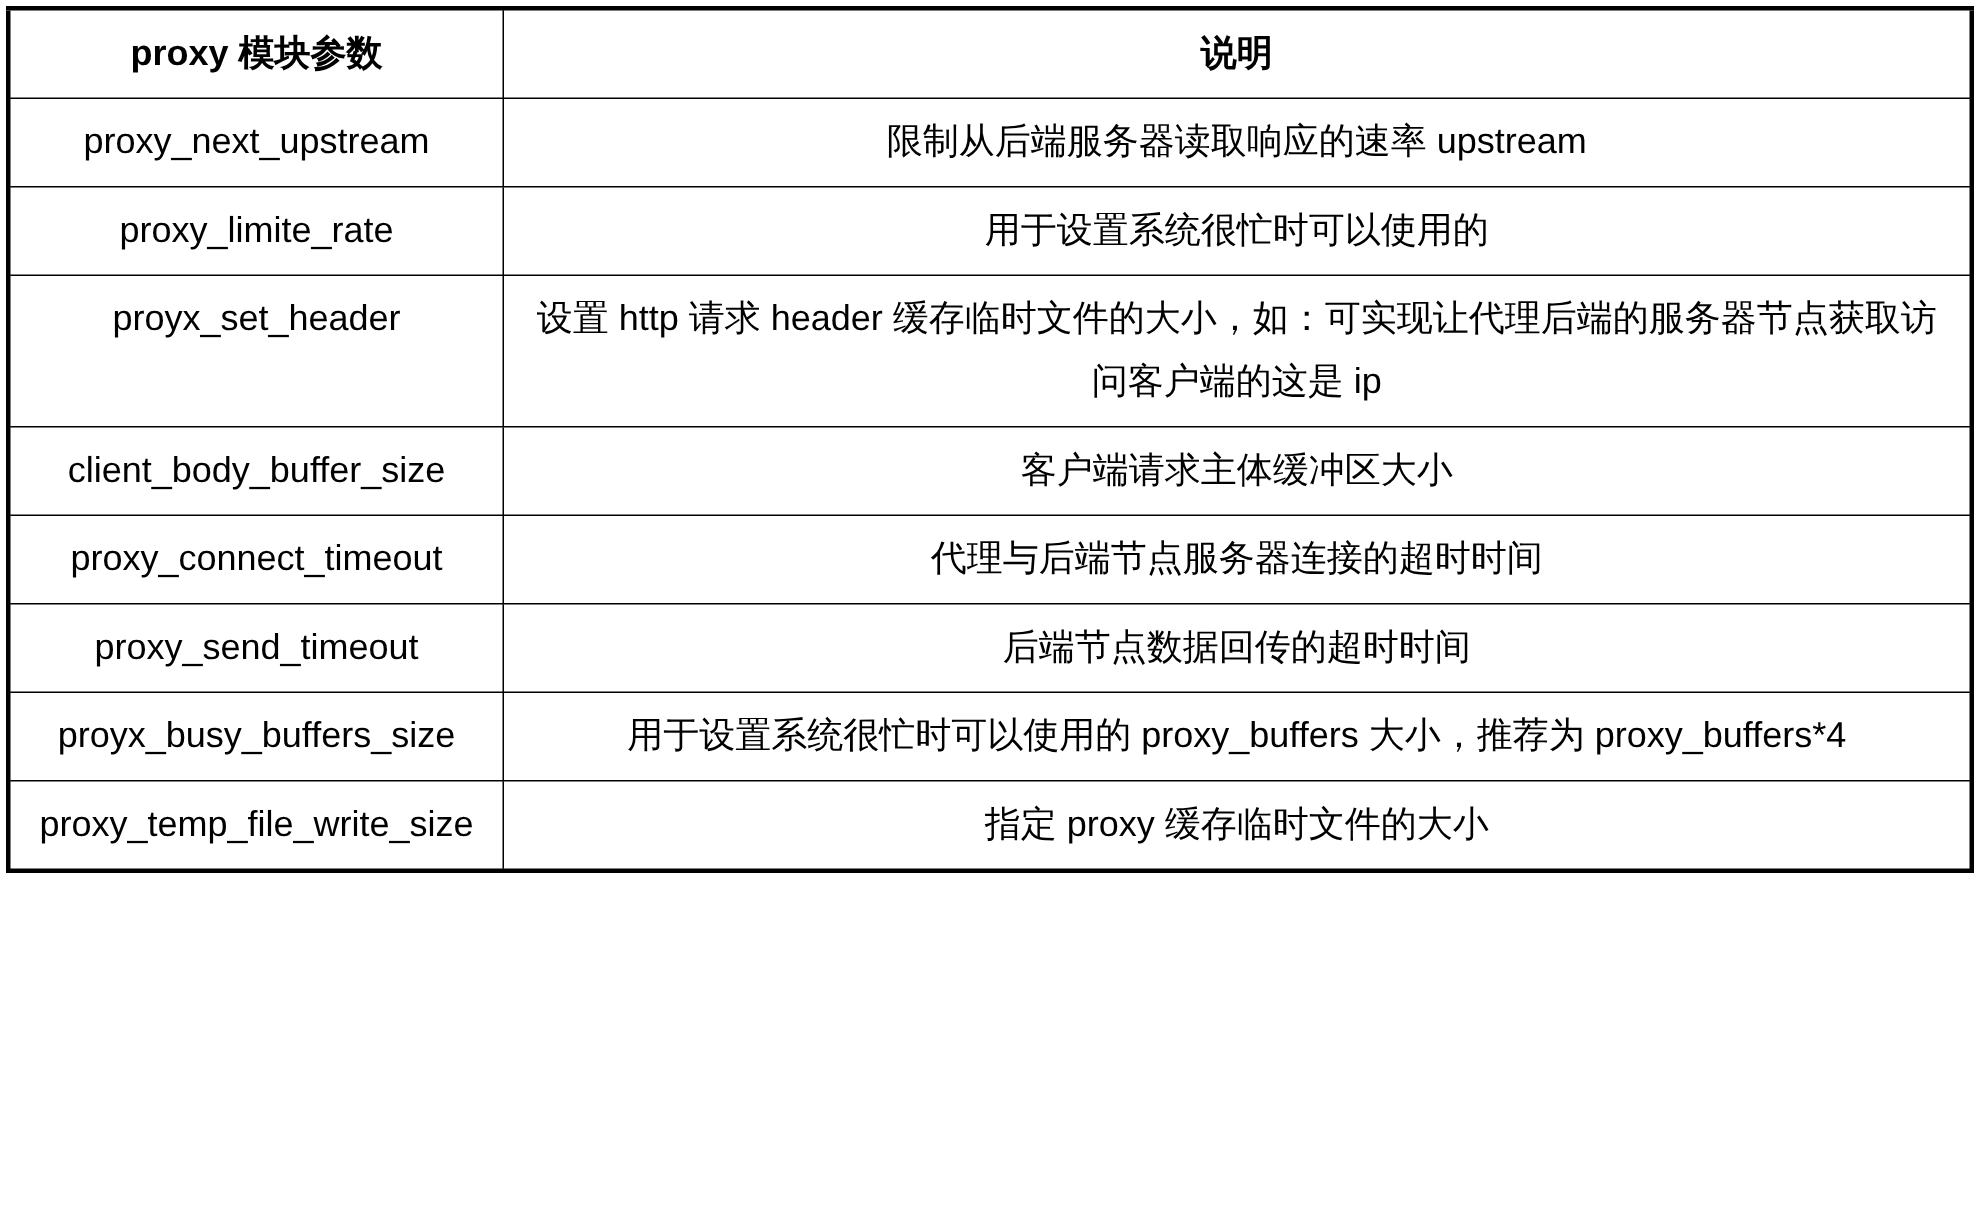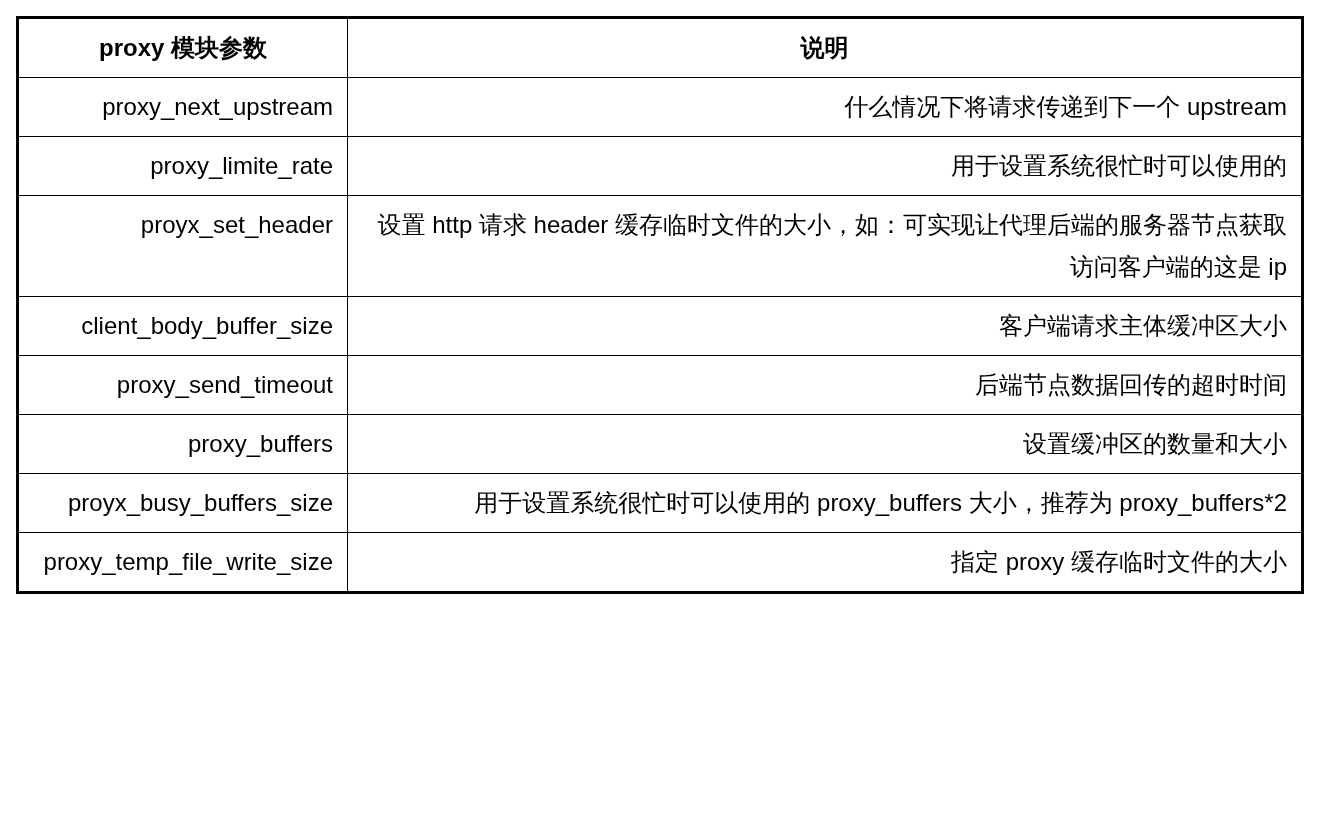--- a/index.html
+++ b/index.html
@@ -1,37 +1,37 @@
 <!DOCTYPE html>
 <html><head>
   <meta charset="utf-8">
   <style>
     * {
       margin: 0;
-      padding: 12px;
+      padding: 0;
       box-sizing: border-box;
     }
     body {
       font-family: "Microsoft YaHei", "SimSun", Arial, sans-serif;
       background: #ffffff;
       padding: 4px;
     }
     table {
       border-collapse: collapse;
       width: 100%;
       max-width: 1312px;
       border: 3px solid #000;
     }
     th, td {
       border: 1px solid #000;
       padding: 8px 14px;
       font-size: 24px;
       line-height: 1.75;
       vertical-align: top;
-      text-align: right;
+      text-align: center;
     }
     th {
       font-weight: bold;
       text-align: center;
       border-bottom: 1px solid #000;
     }
     thead tr {
       border-top: 3px solid #000;
     }
     col.param-col {
@@ -51,44 +51,44 @@
   </colgroup>
   <thead>
     <tr>
       <th>proxy 模块参数</th>
       <th>说明</th>
     </tr>
   </thead>
   <tbody>
     <tr>
       <td>proxy_next_upstream</td>
-      <td>什么情况下将请求传递到下一个 upstream</td>
+      <td>限制从后端服务器读取响应的速率 upstream</td>
     </tr>
     <tr>
       <td>proxy_limite_rate</td>
       <td>用于设置系统很忙时可以使用的</td>
     </tr>
     <tr>
       <td>proyx_set_header</td>
       <td>设置 http 请求 header 缓存临时文件的大小，如：可实现让代理后端的服务器节点获取访问客户端的这是 ip</td>
     </tr>
     <tr>
       <td>client_body_buffer_size</td>
       <td>客户端请求主体缓冲区大小</td>
     </tr>
     <tr>
+      <td>proxy_connect_timeout</td>
+      <td>代理与后端节点服务器连接的超时时间</td>
+    </tr>
+    <tr>
       <td>proxy_send_timeout</td>
       <td>后端节点数据回传的超时时间</td>
     </tr>
     <tr>
-      <td>proxy_buffers</td>
-      <td>设置缓冲区的数量和大小</td>
-    </tr>
-    <tr>
       <td>proyx_busy_buffers_size</td>
-      <td>用于设置系统很忙时可以使用的 proxy_buffers 大小，推荐为 proxy_buffers*2</td>
+      <td>用于设置系统很忙时可以使用的 proxy_buffers 大小，推荐为 proxy_buffers*4</td>
     </tr>
     <tr>
       <td>proxy_temp_file_write_size</td>
       <td>指定 proxy 缓存临时文件的大小</td>
     </tr>
   </tbody>
 </table>
 
 </body></html>

